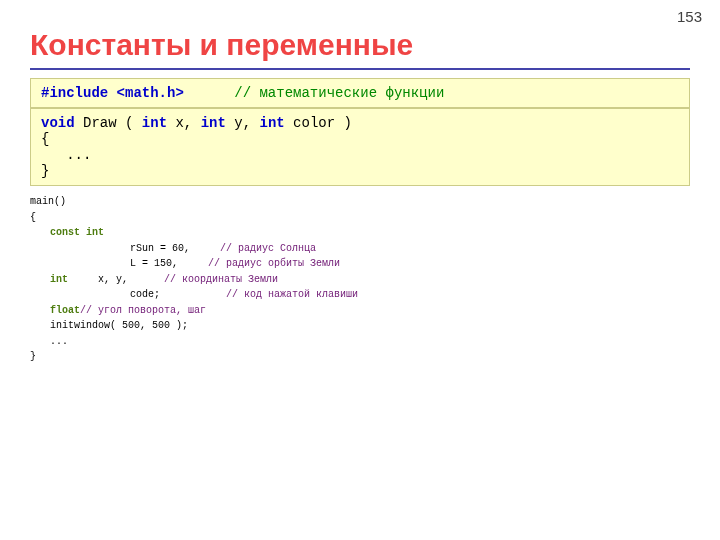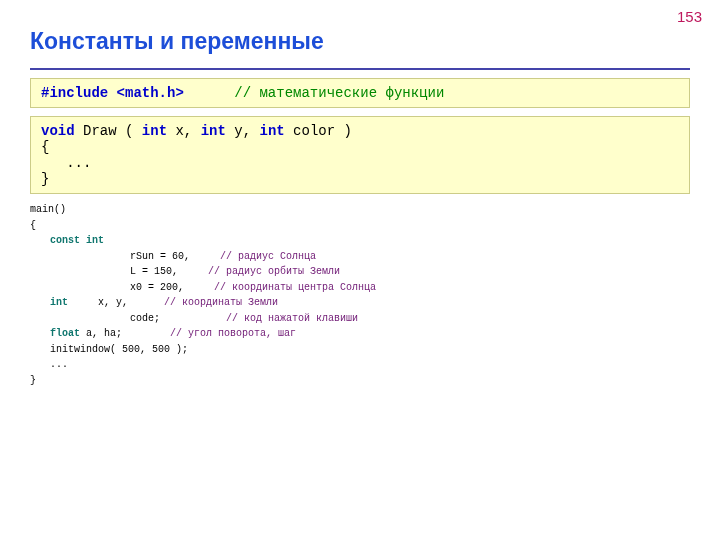--- a/index.html
+++ b/index.html
@@ -11,30 +11,30 @@
       font-family: Arial, sans-serif;
       position: relative;
       overflow: hidden;
     }
 
     .page-number {
       position: absolute;
       top: 8px;
       right: 18px;
       font-size: 15px;
-      color: #be185d;
+      color: #404040;
     }
 
     .slide-title {
       position: absolute;
       top: 28px;
       left: 30px;
-      font-size: 23px;
+      font-size: 30px;
       font-weight: bold;
-      color: #1d4ed8;
+      color: #ef4444;
     }
 
     .title-underline {
       position: absolute;
       top: 68px;
       left: 30px;
       width: 660px;
       height: 2px;
       background: #4444aa;
     }
@@ -46,21 +46,21 @@
       right: 30px;
       bottom: 20px;
       font-family: 'Courier New', Courier, monospace;
       font-size: 14px;
     }
 
     .include-box {
       background: #ffffcc;
       border: 1px solid #cccc88;
       padding: 6px 10px;
-      margin-bottom: 8px;
+      margin-bottom: 0;
       color: #000;
       font-size: 14px;
     }
 
     .include-box .keyword { color: #0000cc; font-weight: bold; }
     .include-box .comment { color: #008800; }
 
     .function-box {
       background: #ffffcc;
       border: 1px solid #cccc88;
@@ -72,21 +72,21 @@
 
     .function-box .keyword { color: #0000cc; font-weight: bold; }
 
     .code-block {
       padding: 2px 0;
       color: #000;
       font-size: 10px;
       line-height: 1.55;
     }
 
-    .code-block .keyword { color: #0f766e; font-weight: bold; }
+    .code-block .keyword { color: #4d7c0f; font-weight: bold; }
     .code-block .comment { color: #701a75; }
 
     .code-line {
       display: flex;
       white-space: pre;
       align-items: center;
     }
 
     .code-indent-1 { padding-left: 20px; }
   </style>
@@ -137,40 +137,35 @@
     <div style="padding-left:100px;">
       <span>rSun = 60,&nbsp;&nbsp;&nbsp;&nbsp;</span>
       <span class="comment">// радиус Солнца</span>
     </div>
 
     <div style="padding-left:100px;">
       <span>L    = 150,&nbsp;&nbsp;&nbsp;&nbsp;</span>
       <span class="comment">// радиус орбиты Земли</span>
     </div>
 
-    <div style="padding-left:100px;">
-      <span>x0   = 200,&nbsp;&nbsp;&nbsp;&nbsp;</span>
-      <span class="comment">// координаты центра Солнца</span>
-    </div>
 
 
     <div class="code-line code-indent-1">
       <span class="keyword">int</span>
       <span>&nbsp;&nbsp;&nbsp;&nbsp;&nbsp;x, y,&nbsp;&nbsp;&nbsp;&nbsp;&nbsp;&nbsp;</span>
       <span class="comment">// координаты Земли</span>
     </div>
 
     <div style="padding-left:100px;">
       <span>code;&nbsp;&nbsp;&nbsp;&nbsp;&nbsp;&nbsp;&nbsp;&nbsp;&nbsp;&nbsp;</span>
       <span class="comment">// код нажатой клавиши</span>
     </div>
 
     <div class="code-line code-indent-1">
       <span class="keyword">float</span>
-      <span>&nbsp;a, ha;&nbsp;&nbsp;&nbsp;&nbsp;&nbsp;&nbsp;&nbsp;&nbsp;</span>
       <span class="comment">// угол поворота, шаг</span>
     </div>
 
     <div class="code-line code-indent-1">
       <span>initwindow( 500, 500 );</span>
     </div>
 
     <div class="code-line code-indent-1">...</div>
 
     <div class="code-line">}</div>

